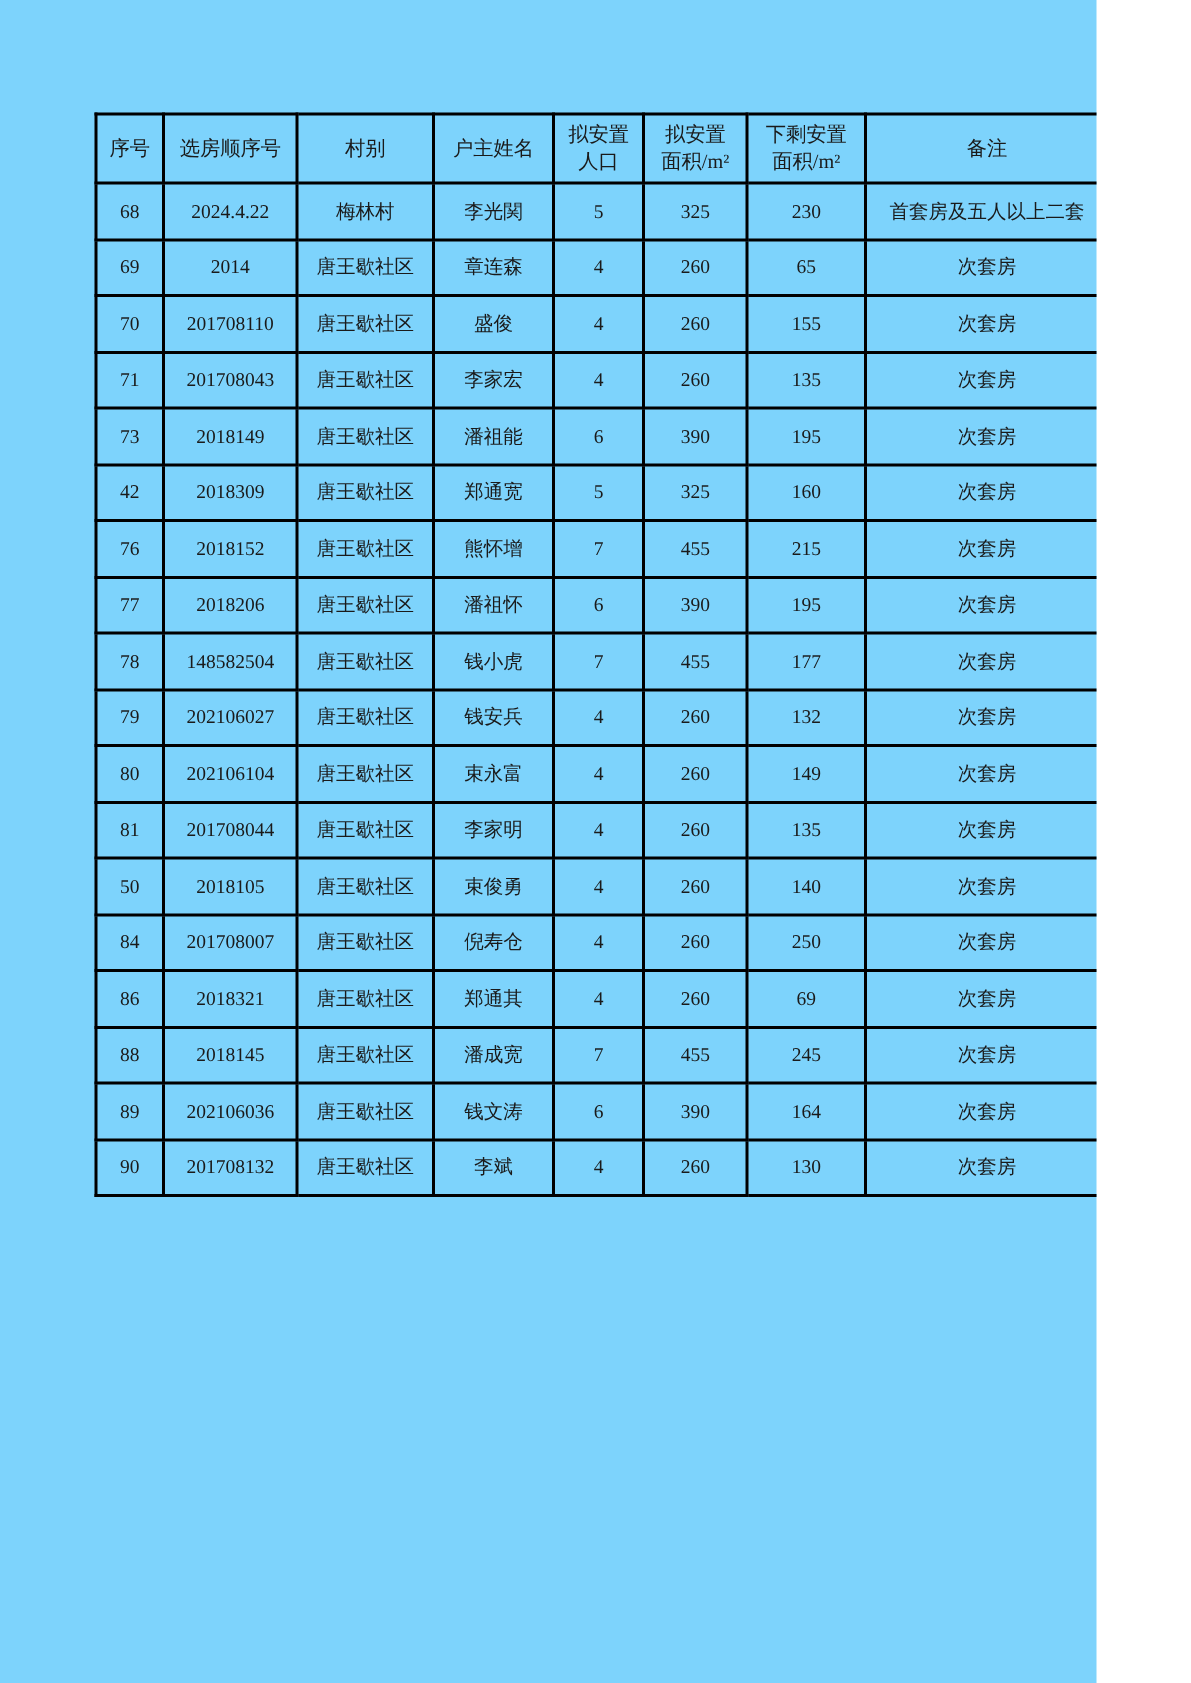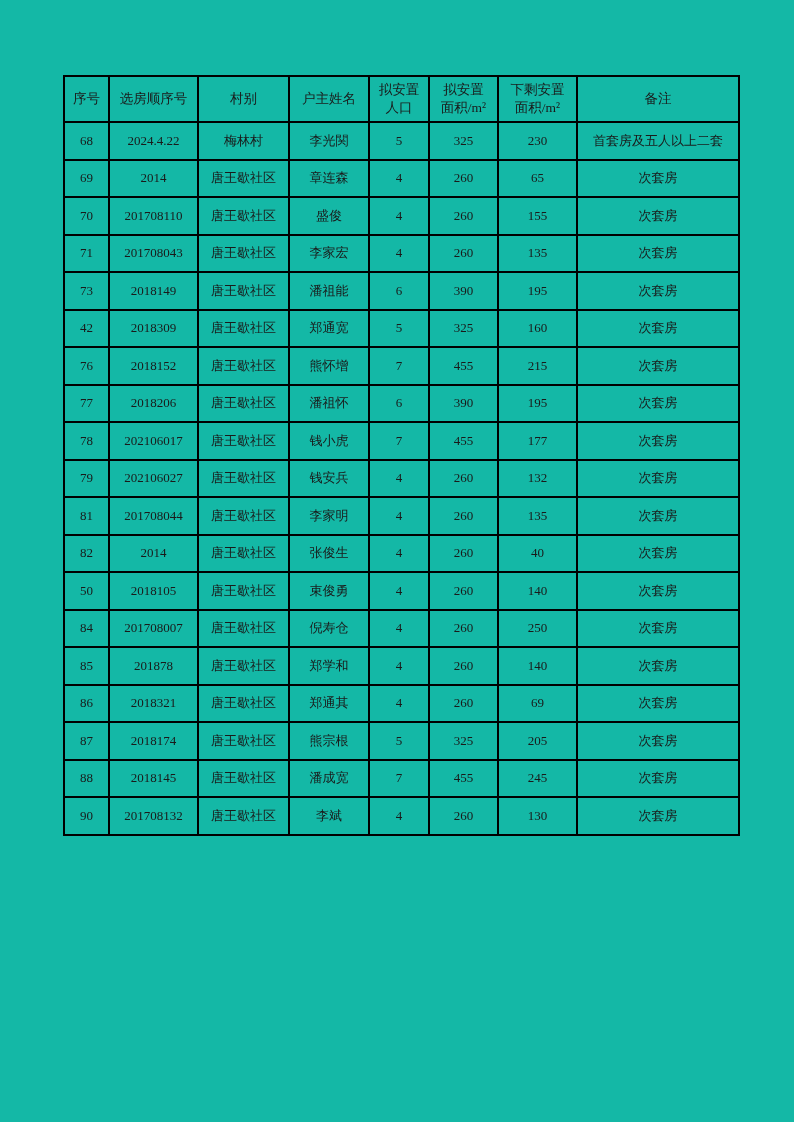--- a/index.html
+++ b/index.html
@@ -3,23 +3,23 @@
 <meta charset="utf-8">
 <style>
   * { margin: 0; padding: 0; box-sizing: border-box; }
   html, body {
     background: #ffffff;
     font-family: "Liberation Serif", "DejaVu Serif", serif;
     color: #1a1a1a;
   }
   .page {
     position: relative;
-    width: 794px;
+    width: 731px;
     height: 1122px;
-    background: #14b8a6;
+    background: #7dd3fc;
     overflow: hidden;
     padding-left: 35px;
   }
   table.resettlement {
     position: absolute;
     left: 63px;
     top: 75px;
     width: 675px;
     border-collapse: collapse;
     table-layout: fixed;
@@ -160,116 +160,106 @@
           <td>2018206</td>
           <td>唐王歇社区</td>
           <td>潘祖怀</td>
           <td>6</td>
           <td>390</td>
           <td>195</td>
           <td>次套房</td>
         </tr>
         <tr>
           <td>78</td>
-          <td>202106017</td>
+          <td>148582504</td>
           <td>唐王歇社区</td>
           <td>钱小虎</td>
           <td>7</td>
           <td>455</td>
           <td>177</td>
           <td>次套房</td>
         </tr>
         <tr>
           <td>79</td>
           <td>202106027</td>
           <td>唐王歇社区</td>
           <td>钱安兵</td>
           <td>4</td>
           <td>260</td>
           <td>132</td>
           <td>次套房</td>
         </tr>
         <tr>
+          <td>80</td>
+          <td>202106104</td>
+          <td>唐王歇社区</td>
+          <td>束永富</td>
+          <td>4</td>
+          <td>260</td>
+          <td>149</td>
+          <td>次套房</td>
+        </tr>
+        <tr>
           <td>81</td>
           <td>201708044</td>
           <td>唐王歇社区</td>
           <td>李家明</td>
           <td>4</td>
           <td>260</td>
           <td>135</td>
           <td>次套房</td>
         </tr>
         <tr>
-          <td>82</td>
-          <td>2014</td>
-          <td>唐王歇社区</td>
-          <td>张俊生</td>
-          <td>4</td>
-          <td>260</td>
-          <td>40</td>
-          <td>次套房</td>
-        </tr>
-        <tr>
           <td>50</td>
           <td>2018105</td>
           <td>唐王歇社区</td>
           <td>束俊勇</td>
           <td>4</td>
           <td>260</td>
           <td>140</td>
           <td>次套房</td>
         </tr>
         <tr>
           <td>84</td>
           <td>201708007</td>
           <td>唐王歇社区</td>
           <td>倪寿仓</td>
           <td>4</td>
           <td>260</td>
           <td>250</td>
           <td>次套房</td>
         </tr>
         <tr>
-          <td>85</td>
-          <td>201878</td>
-          <td>唐王歇社区</td>
-          <td>郑学和</td>
-          <td>4</td>
-          <td>260</td>
-          <td>140</td>
-          <td>次套房</td>
-        </tr>
-        <tr>
           <td>86</td>
           <td>2018321</td>
           <td>唐王歇社区</td>
           <td>郑通其</td>
           <td>4</td>
           <td>260</td>
           <td>69</td>
-          <td>次套房</td>
-        </tr>
-        <tr>
-          <td>87</td>
-          <td>2018174</td>
-          <td>唐王歇社区</td>
-          <td>熊宗根</td>
-          <td>5</td>
-          <td>325</td>
-          <td>205</td>
           <td>次套房</td>
         </tr>
         <tr>
           <td>88</td>
           <td>2018145</td>
           <td>唐王歇社区</td>
           <td>潘成宽</td>
           <td>7</td>
           <td>455</td>
           <td>245</td>
+          <td>次套房</td>
+        </tr>
+        <tr>
+          <td>89</td>
+          <td>202106036</td>
+          <td>唐王歇社区</td>
+          <td>钱文涛</td>
+          <td>6</td>
+          <td>390</td>
+          <td>164</td>
           <td>次套房</td>
         </tr>
         <tr>
           <td>90</td>
           <td>201708132</td>
           <td>唐王歇社区</td>
           <td>李斌</td>
           <td>4</td>
           <td>260</td>
           <td>130</td>

